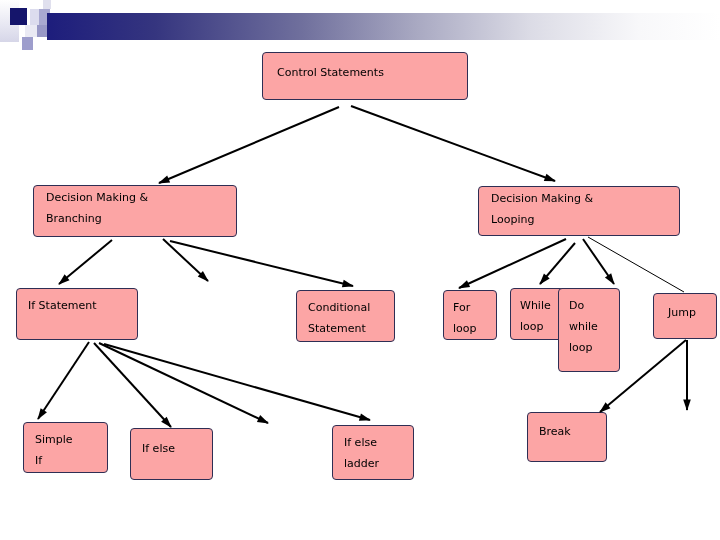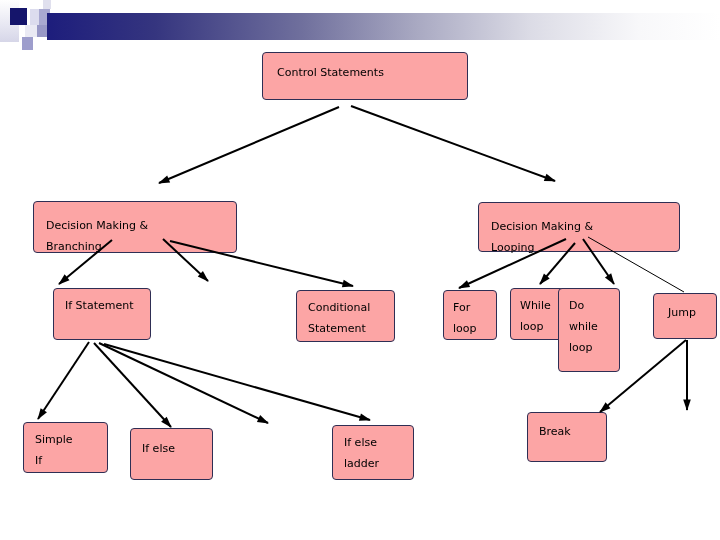--- a/index.html
+++ b/index.html
@@ -22,21 +22,21 @@
     background:linear-gradient(90deg,#1d1d7c 0%,#35357f 16%,#70709d 38%,#a9a9c2 55%,#dcdce6 72%,#f8f8fa 88%,#ffffff 100%);
   }
   
   .node{
     position:absolute;box-sizing:border-box;
     background:#fca5a5;border:1.6px solid #2e2e54;border-radius:4px;
     color:#000000;font-size:11px;line-height:21px;
     padding:6px 11px;white-space:pre-line;
   }
   .node.root{padding-top:9px;padding-left:14px;}
-  .node.lvl2{padding-top:13px;padding-left:12px;margin-top:16px;}
+  .node.lvl2{padding-top:1px;padding-left:12px;}
   
   .edges{position:absolute;left:0;top:0;width:720px;height:540px;pointer-events:none;}
   .edges line{stroke:#000000;stroke-width:2;}
   .edges line.thin{stroke-width:1;}
 </style>
 </head>
 <body>
 
 <div class="slide">
 
@@ -51,21 +51,21 @@
   <div class="deco title-bar"></div>
 
   <div class="node root" style="left:262px;top:52px;width:206px;height:48px;">Control Statements</div>
 
   <div class="node lvl2" style="left:33px;top:185px;width:204px;height:52px;">Decision Making &amp;
 Branching</div>
 
   <div class="node lvl2" style="left:478px;top:186px;width:202px;height:50px;">Decision Making &amp;
 Looping</div>
 
-  <div class="node" style="left:16px;top:288px;width:98px;height:52px;margin-left:37px;">If Statement</div>
+  <div class="node" style="left:16px;top:288px;width:122px;height:52px;">If Statement</div>
 
 
   <div class="node" style="left:296px;top:290px;width:99px;height:52px;">Conditional
 Statement</div>
 
   <div class="node" style="left:443px;top:290px;width:54px;height:50px;padding-left:9px;">For
 loop</div>
 
   <div class="node" style="left:510px;top:288px;width:57px;height:52px;padding-left:9px;">While
 loop</div>

